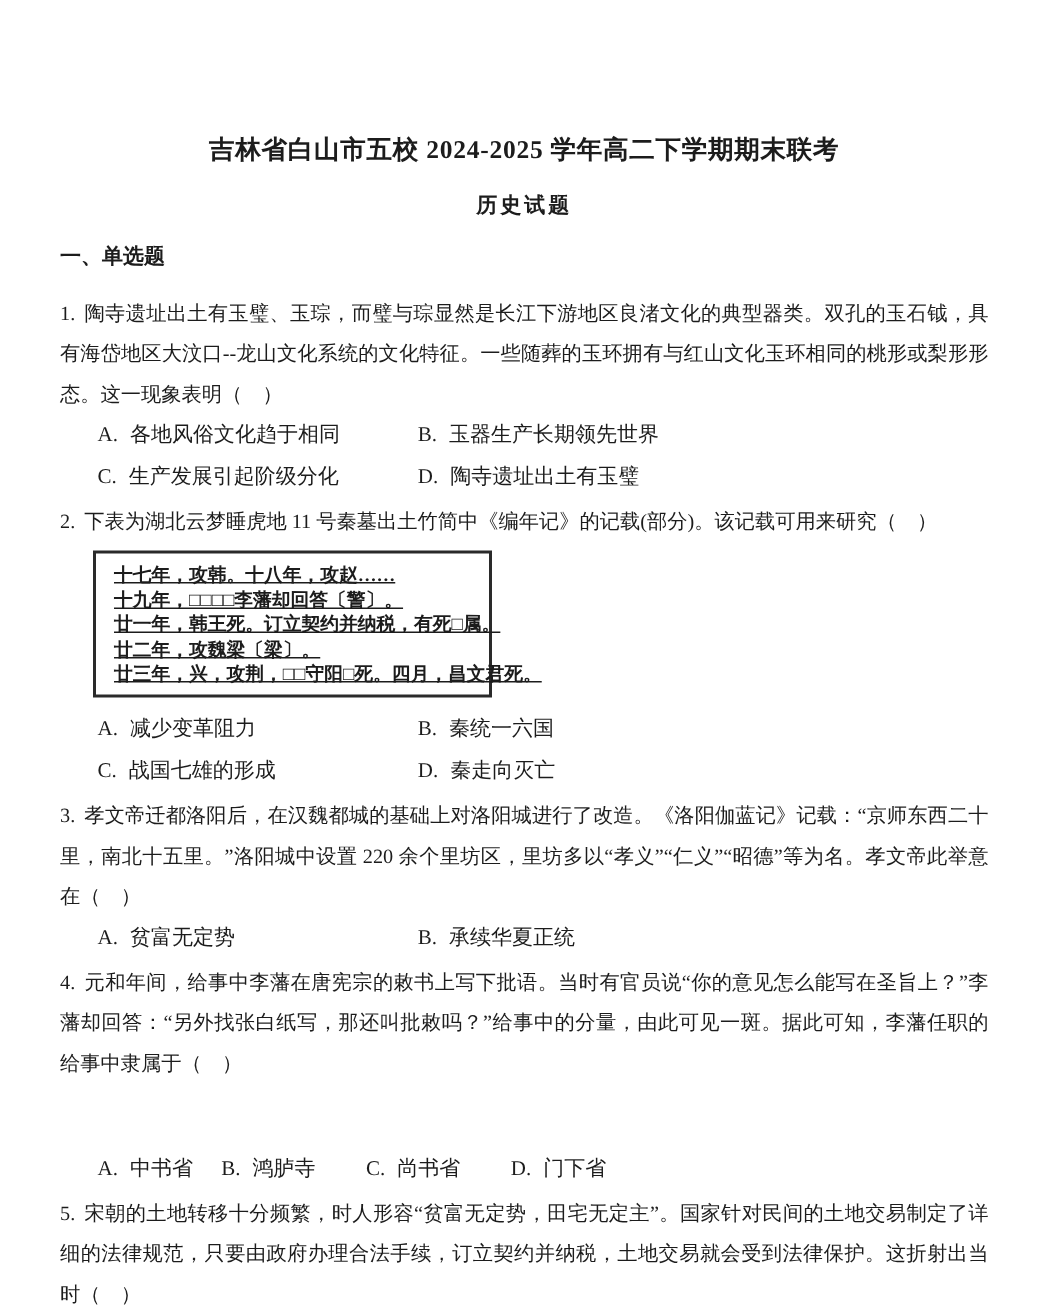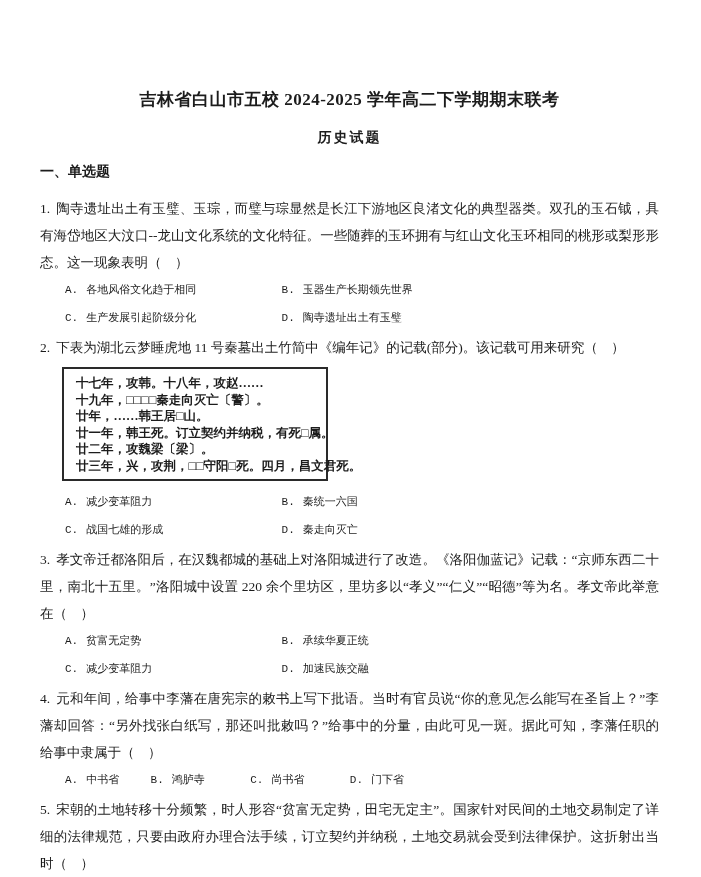--- a/index.html
+++ b/index.html
@@ -39,42 +39,42 @@
     line-height:22px;
   }
   .stem{
     font-size:13.5px;
     line-height:27px;
     text-align:justify;
     margin:2px 0 0 0;
   }
   .qnum{margin-right:6px;}
   .opt-row{
-    font-size:11px;
+    font-size:14px;
     line-height:27px;
     padding-left:25px;
     margin:1px 0 0 0;
     white-space:nowrap;
-    font-family:Liberation Mono, monospace;
   }
   .opt{display:inline-block;}
   .opt .lab{margin-right:8px;}
   .col1{width:210px;}
   .q4col1{width:79px;}
-  .q4col2{width:93px;}
+  .q4col2{width:93px;margin-top:43px;}
   .q4col3{width:93px;}
   .excerpt-box{
     box-sizing:border-box;
     width:266px;
     margin:6px 0 8px 22px;
     border:2px solid #2a2a2a;
     padding:6px 12px 5px 12px;
     font-size:12.5px;
     font-weight:bold;
     line-height:16.5px;
+    text-decoration:underline;
   }
   .excerpt-line{white-space:nowrap;}
 </style>
 </head>
 <body>
 
 <div class="page">
 
   <h1 class="title">吉林省白山市五校 2024-2025 学年高二下学期期末联考</h1>
   <h2 class="subtitle">历史试题</h2>
@@ -89,45 +89,40 @@
     <div class="opt-row">
       <span class="opt col1"><span class="lab">C.</span><span>生产发展引起阶级分化</span></span>
       <span class="opt"><span class="lab">D.</span><span>陶寺遗址出土有玉璧</span></span>
     </div>
   </div>
 
   <div>
     <p class="stem"><span class="qnum">2.</span><span>下表为湖北云梦睡虎地 11 号秦墓出土竹简中《编年记》的记载(部分)。该记载可用来研究（　）</span></p>
     <div class="excerpt-box">
       <div class="excerpt-line">十七年，攻韩。十八年，攻赵……</div>
-      <div class="excerpt-line">十九年，□□□□秦走向灭亡〔警〕。</div>
-      <div class="excerpt-line">廿年，……韩王居□山。</div>
+      <div class="excerpt-line">十九年，□□□□李藩却回答〔警〕。</div>
       <div class="excerpt-line">廿一年，韩王死。订立契约并纳税，有死□属。</div>
       <div class="excerpt-line">廿二年，攻魏梁〔梁〕。</div>
       <div class="excerpt-line">廿三年，兴，攻荆，□□守阳□死。四月，昌文君死。</div>
     </div>
     <div class="opt-row">
       <span class="opt col1"><span class="lab">A.</span><span>减少变革阻力</span></span>
       <span class="opt"><span class="lab">B.</span><span>秦统一六国</span></span>
     </div>
     <div class="opt-row">
       <span class="opt col1"><span class="lab">C.</span><span>战国七雄的形成</span></span>
       <span class="opt"><span class="lab">D.</span><span>秦走向灭亡</span></span>
     </div>
   </div>
 
   <div>
     <p class="stem"><span class="qnum">3.</span><span>孝文帝迁都洛阳后，在汉魏都城的基础上对洛阳城进行了改造。《洛阳伽蓝记》记载：“京师东西二十里，南北十五里。”洛阳城中设置 220 余个里坊区，里坊多以“孝义”“仁义”“昭德”等为名。孝文帝此举意在（　）</span></p>
     <div class="opt-row">
       <span class="opt col1"><span class="lab">A.</span><span>贫富无定势</span></span>
       <span class="opt"><span class="lab">B.</span><span>承续华夏正统</span></span>
-    </div>
-    <div class="opt-row">
-      <span class="opt col1"><span class="lab">C.</span><span>减少变革阻力</span></span>
-      <span class="opt"><span class="lab">D.</span><span>加速民族交融</span></span>
     </div>
   </div>
 
   <div>
     <p class="stem"><span class="qnum">4.</span><span>元和年间，给事中李藩在唐宪宗的敕书上写下批语。当时有官员说“你的意见怎么能写在圣旨上？”李藩却回答：“另外找张白纸写，那还叫批敕吗？”给事中的分量，由此可见一斑。据此可知，李藩任职的给事中隶属于（　）</span></p>
     <div class="opt-row">
       <span class="opt q4col1"><span class="lab">A.</span><span>中书省</span></span>
       <span class="opt q4col2"><span class="lab">B.</span><span>鸿胪寺</span></span>
       <span class="opt q4col3"><span class="lab">C.</span><span>尚书省</span></span>
       <span class="opt"><span class="lab">D.</span><span>门下省</span></span>

